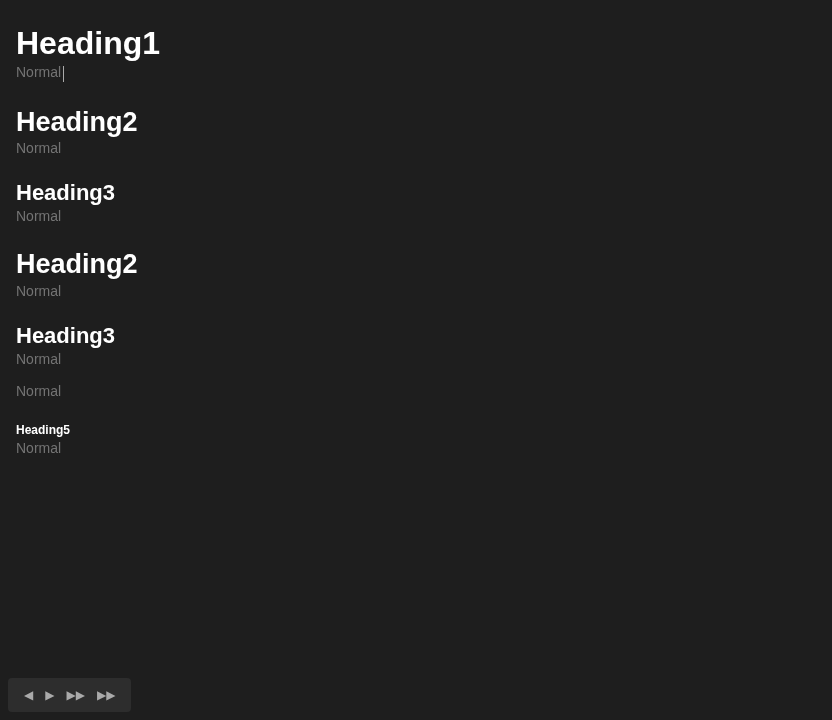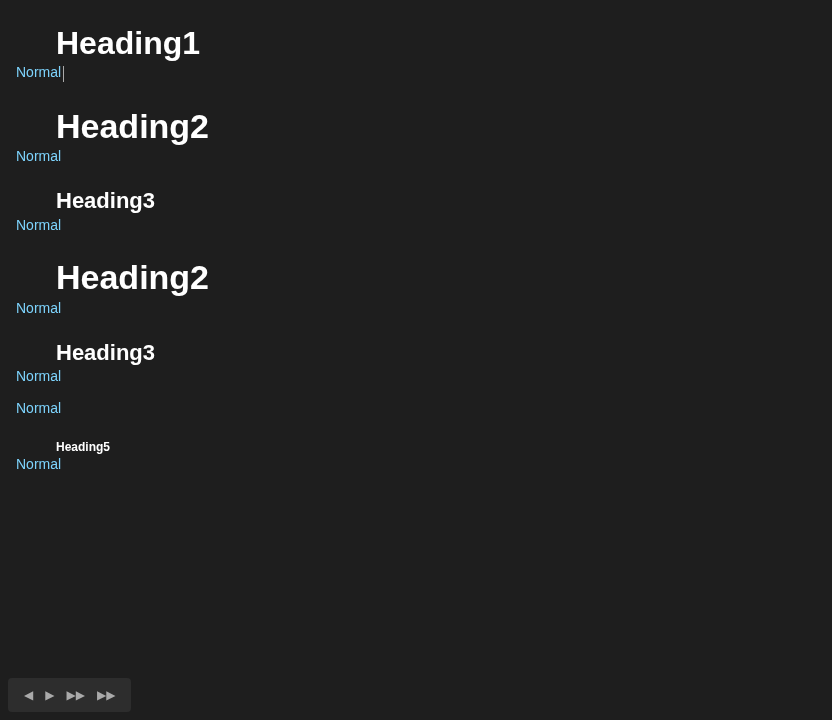--- a/index.html
+++ b/index.html
@@ -28,50 +28,49 @@
       display: flex;
       flex-direction: column;
       margin-bottom: 4px;
     }
 
     .heading-text {
       color: #ffffff;
       font-weight: 700;
       line-height: 1.2;
       margin-bottom: 2px;
-      margin-left: 40px;
     }
 
     .h1 {
       font-size: 32px;
       padding-top: 8px;
     }
 
     .h2 {
-      font-size: 34px;
+      font-size: 27px;
       padding-top: 8px;
     }
 
     .h3 {
       font-size: 22px;
       padding-top: 8px;
     }
 
     .h4 {
       font-size: 18px;
       padding-top: 8px;
     }
 
     .h5 {
       font-size: 12px;
       padding-top: 8px;
     }
 
     .normal-text {
-      color: #7dd3fc;
+      color: #737373;
       font-size: 14px;
       font-weight: 400;
       margin-bottom: 12px;
     }
 
     .cursor-line {
       width: 1px;
       height: 16px;
       background-color: #aaaaaa;
       display: inline-block;

